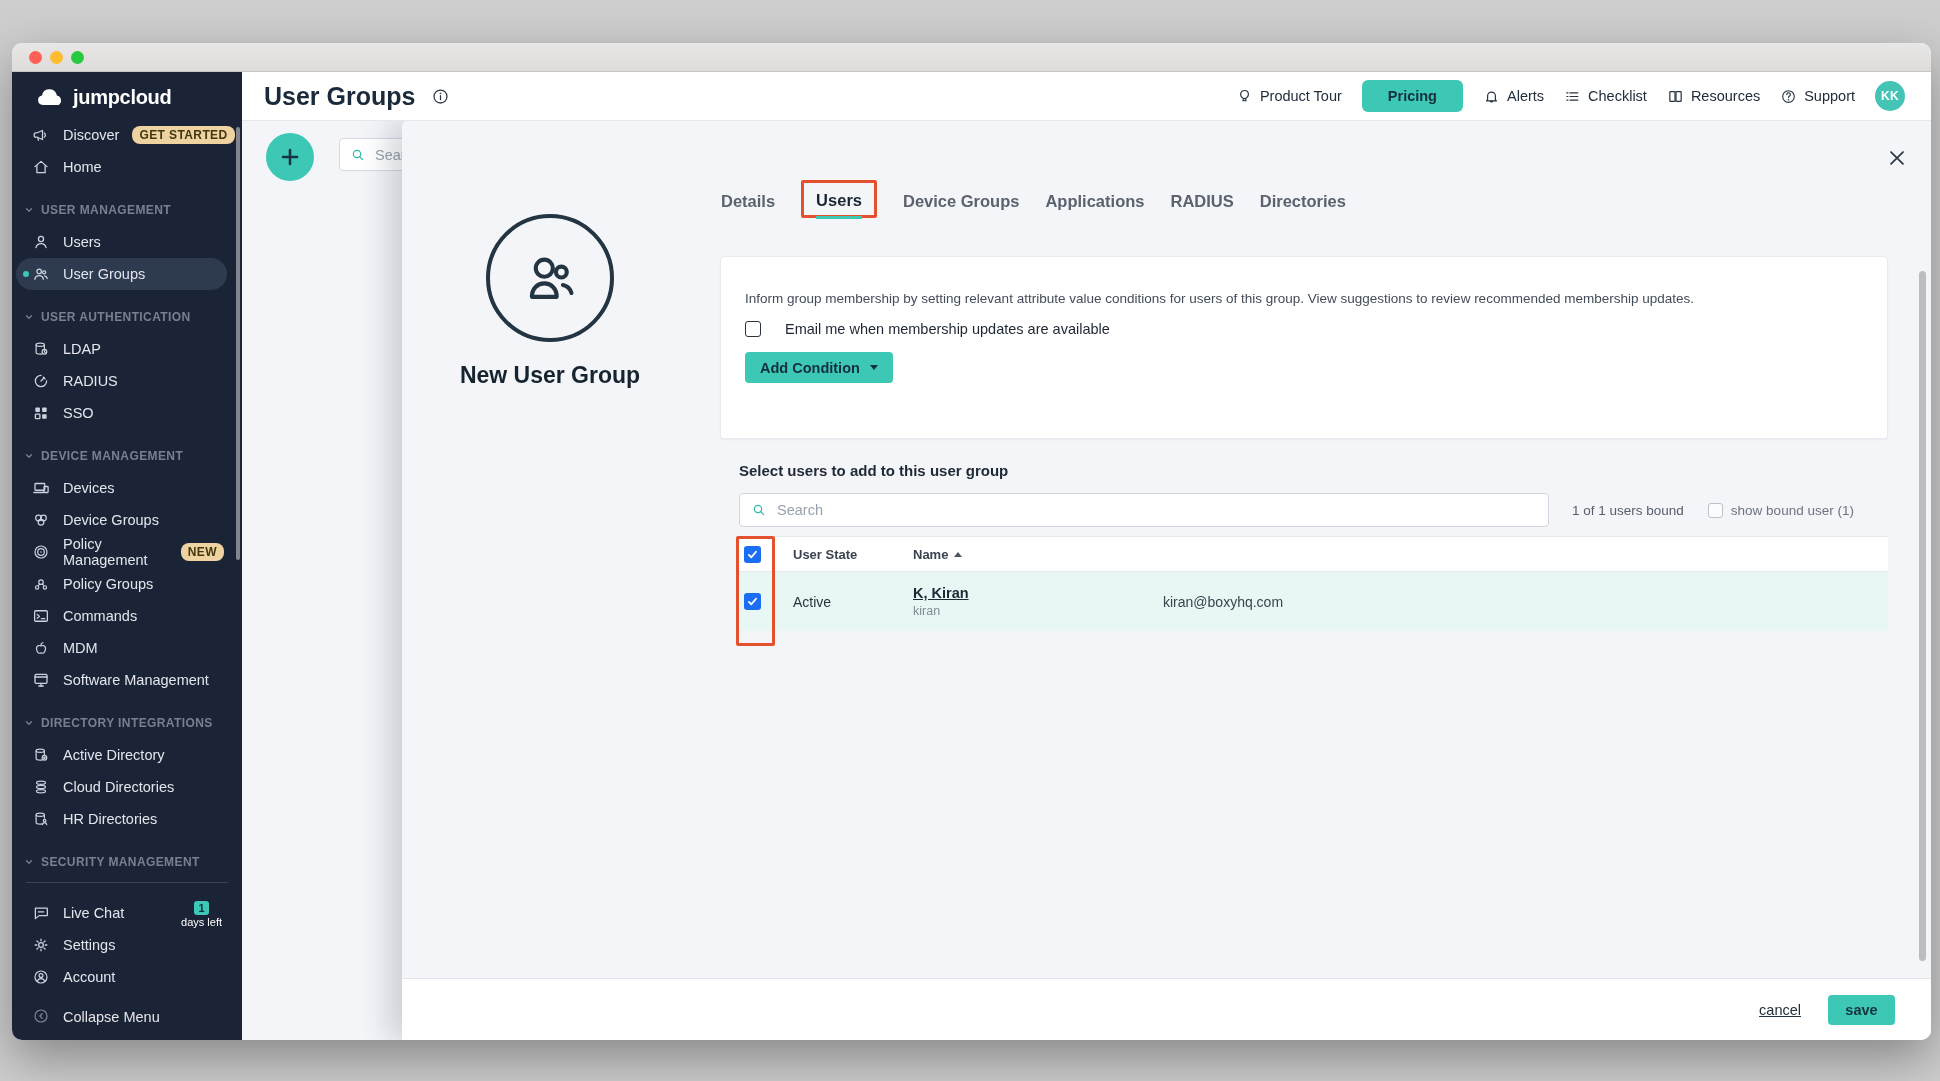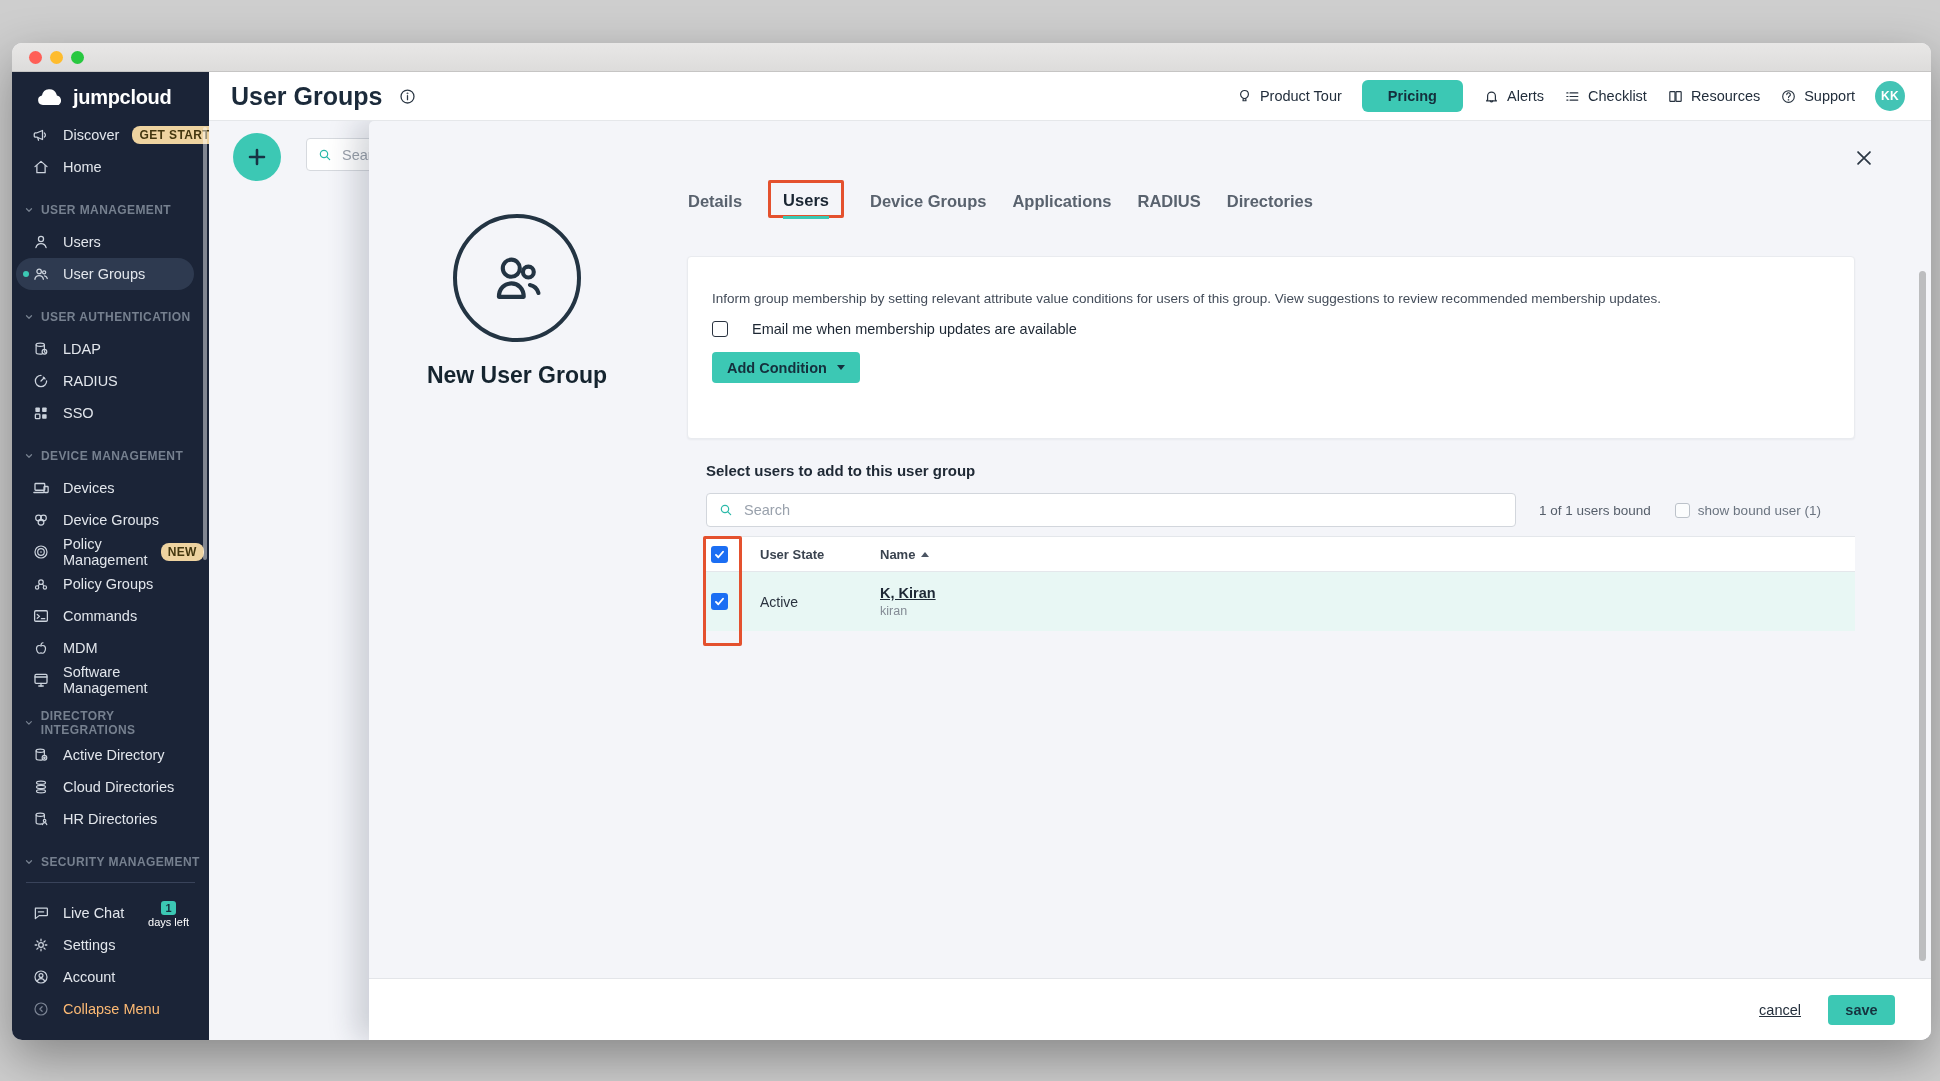--- a/index.html
+++ b/index.html
@@ -11,27 +11,27 @@
             border-radius:10px; overflow:hidden; background:#f4f5f9;
             box-shadow:0 18px 50px rgba(0,0,0,.35); display:flex; flex-direction:column; }
   .titlebar { height:29px; background:linear-gradient(#e8e7e6,#dddcdb); border-bottom:1px solid #c6c5c4;
               display:flex; align-items:center; padding-left:17px; gap:8px; flex:0 0 auto; }
   .tl { width:13px; height:13px; border-radius:50%; }
   .tl.red{ background:#ff5f57; } .tl.yellow{ background:#febc2e; } .tl.green{ background:#28c840; }
 
   .app { flex:1; display:flex; min-height:0; }
 
   
-  .sidebar { width:197px; flex:0 0 auto; background:#1b2437; color:#e2e6ec; position:relative; overflow:hidden; }
+  .sidebar { width:230px; flex:0 0 auto; background:#1b2437; color:#e2e6ec; position:relative; overflow:hidden; }
   .logo { display:flex; align-items:center; gap:7px; padding:14px 0 4px 22px; }
   .logo-text { color:#fff; font-size:20px; font-weight:bold; letter-spacing:-.3px; }
   .nav-item { height:32px; display:flex; align-items:center; gap:13px; padding:0 14px 0 20px;
               font-size:14.5px; color:#e2e6ec; cursor:pointer; }
   .nav-item .nicon { width:18px; height:18px; color:#ccd3dd; flex:0 0 auto; }
-  .nav-item.muted { color:#fdba74; } .nav-item.muted .nicon{ color:#7b8494; }
+  .nav-item.muted { color:#e5e5e5;align-items:flex-end; } .nav-item.muted .nicon{ color:#7b8494; }
   .section-head { height:32px; margin-top:11px; display:flex; align-items:center; gap:7px; padding-left:12px;
                   font-size:12px; font-weight:bold; letter-spacing:.4px; color:#76808f; }
   .section-head .nicon{ width:10px; height:10px; color:#76808f; }
   .nav-item.active { background:#2e3a50; border-radius:16px; margin:0 15px 0 4px; padding-left:16px; position:relative; }
   .nav-item.active::before { content:""; position:absolute; left:7px; top:13px; width:6px; height:6px;
                              border-radius:50%; background:#3cc8b4; }
   .badge { margin-left:auto; margin-right:4px; background:#eed3a0; color:#43370f; font-size:12px;
            font-weight:bold; letter-spacing:.4px; padding:2px 7px; border-radius:8px; white-space:nowrap; }
   .sb-divider { border:none; border-top:1px solid #39435a; margin:4px 14px 0 14px; }
   .sb-footer { margin-top:14px; }
@@ -593,20 +593,21 @@
                     <svg viewBox="0 0 14 14" fill="none" stroke="currentColor" stroke-width="2.4" stroke-linecap="round" stroke-linejoin="round">
                         <path d="M2.5 7.5l3 3 6-7"></path>
                       </svg>
                   </span>
                 </span>
                 <span class="c2 state-txt">Active</span>
                 <span class="c3">
                   <div class="name-link">K, Kiran</div>
                   <div class="name-sub">kiran</div>
                 </span>
+                <span class="c4 email-txt">kiran@boxyhq.com</span>
               </div>
             </div>
 
             <div class="annot-box"></div>
             <div class="modal-scroll-thumb"></div>
 
             <div class="m-footer">
               <span class="cancel-link">cancel</span>
               <button class="save-btn">save</button>
             </div>

